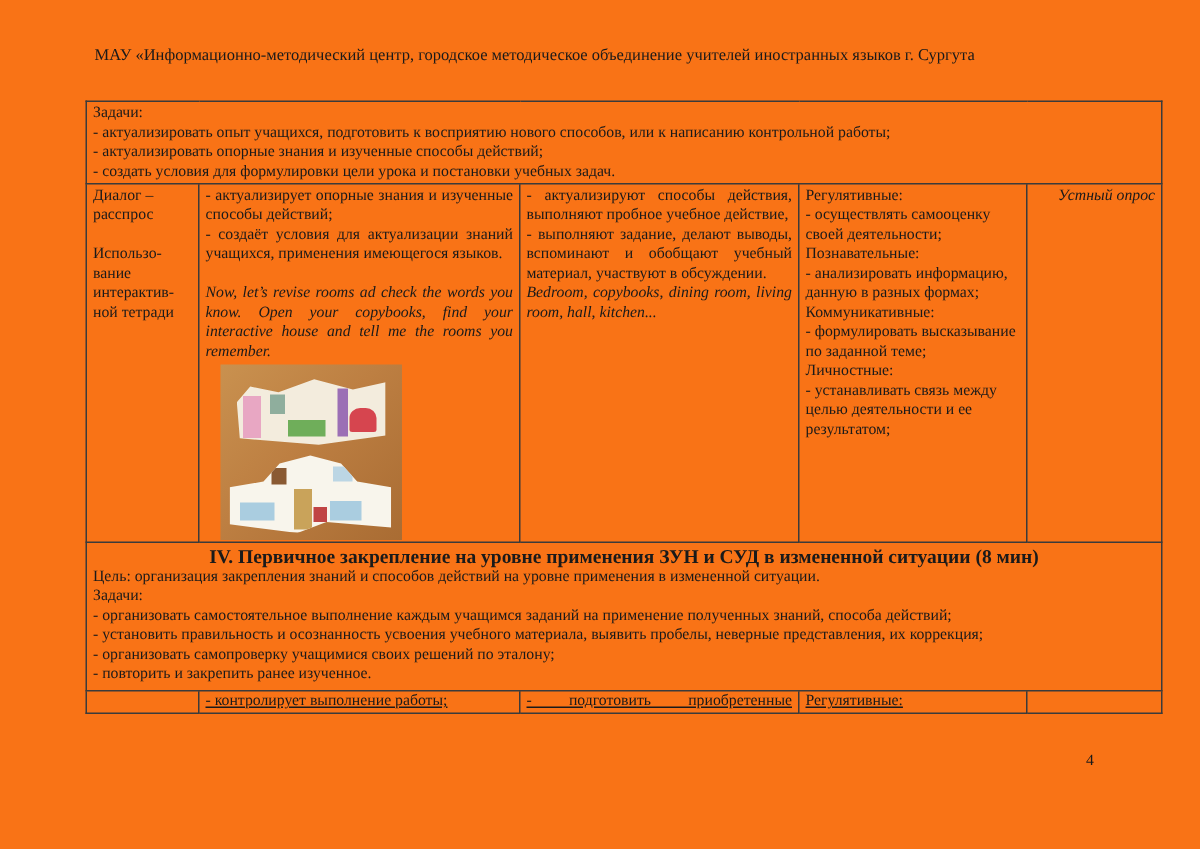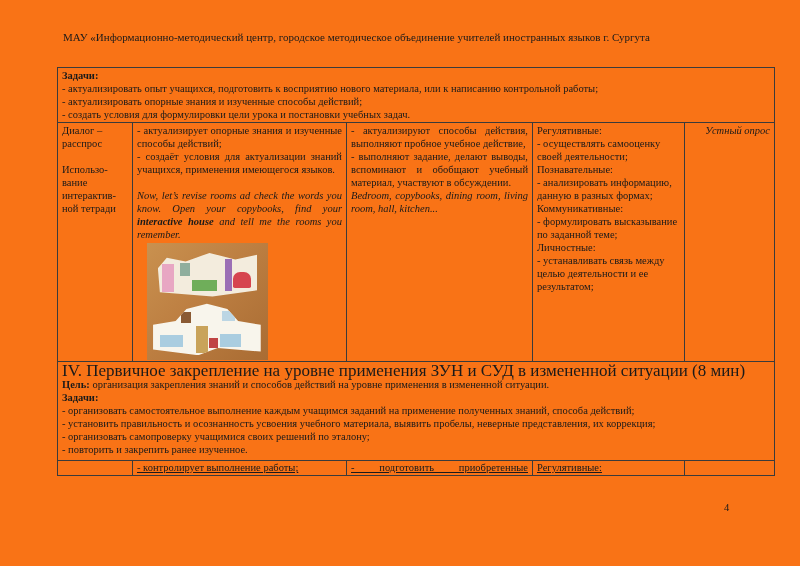--- a/index.html
+++ b/index.html
@@ -31,30 +31,30 @@
     table-layout: fixed;
     font-size: 10.5px;
     line-height: 13px;
   }
   table.lesson td {
     border: 1px solid #3b3b3b;
     vertical-align: top;
     padding: 1px 4px;
     overflow: hidden;
   }
-  .bold { font-weight: bold; }
+  .bold { font-weight: normal; }
   .pre { white-space: pre-line; }
   p.just { text-align: justify; margin: 0; }
   p.just-last { text-align: justify; text-align-last: justify; margin: 0; }
   .italic { font-style: italic; }
   .spacer { height: 13px; }
   .section-title {
-    text-align: left;
-    font-weight: normal;
-    font-size: 17px;
+    text-align: center;
+    font-weight: bold;
+    font-size: 13px;
     line-height: 15px;
   }
   .center { text-align: right; font-style: italic; }
   .row-tall { height: 186px; }
   .row-tasks { height: 53px; }
   .row-section { height: 99px; }
   .row-bottom { height: 13px; text-decoration: underline; }
   .row-bottom td { padding: 0 4px; line-height: 12px; }
   .footer-pageno {
     position: absolute;
@@ -110,21 +110,21 @@
       <col style="width:214px">
       <col style="width:186px">
       <col style="width:152px">
       <col style="width:90px">
     </colgroup>
 
     <tbody>
         <tr class="row-tasks">
       <td colspan="5">
         <div class="bold">Задачи:</div>
-        <div class="pre">- актуализировать опыт учащихся, подготовить к восприятию нового материала, или к написанию контрольной работы;
+        <div class="pre">- актуализировать опыт учащихся, подготовить к восприятию нового способов, или к написанию контрольной работы;
 - актуализировать опорные знания и изученные способы действий;
 - создать условия для формулировки цели урока и постановки учебных задач.</div>
       </td>
     </tr>
 
     <tr class="row-tall">
       <td>
         <div class="pre">Диалог –
 расспрос
 

